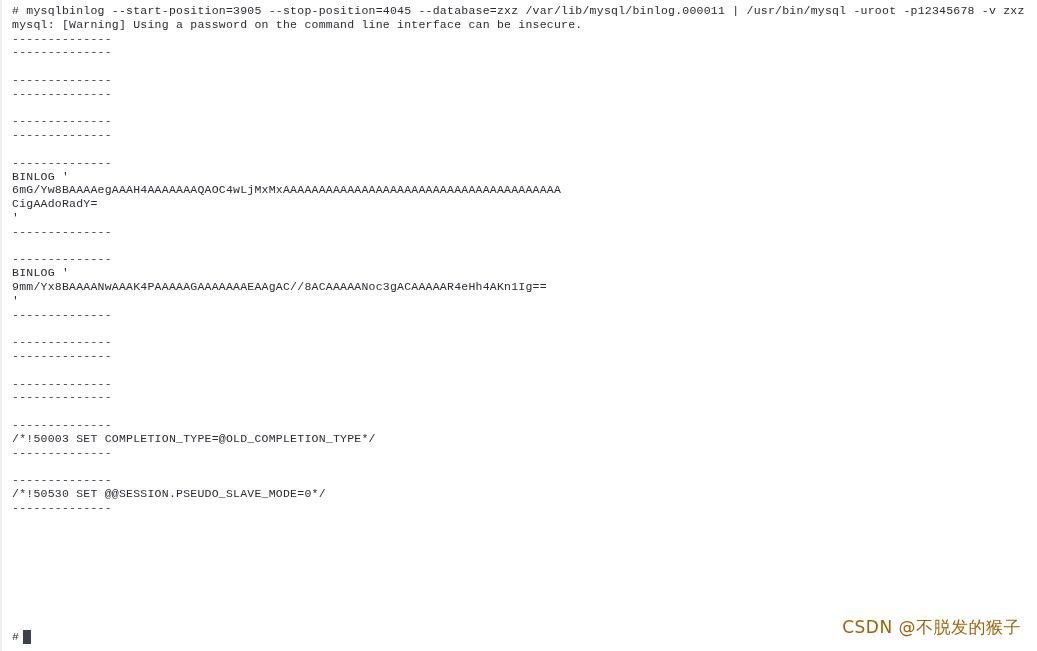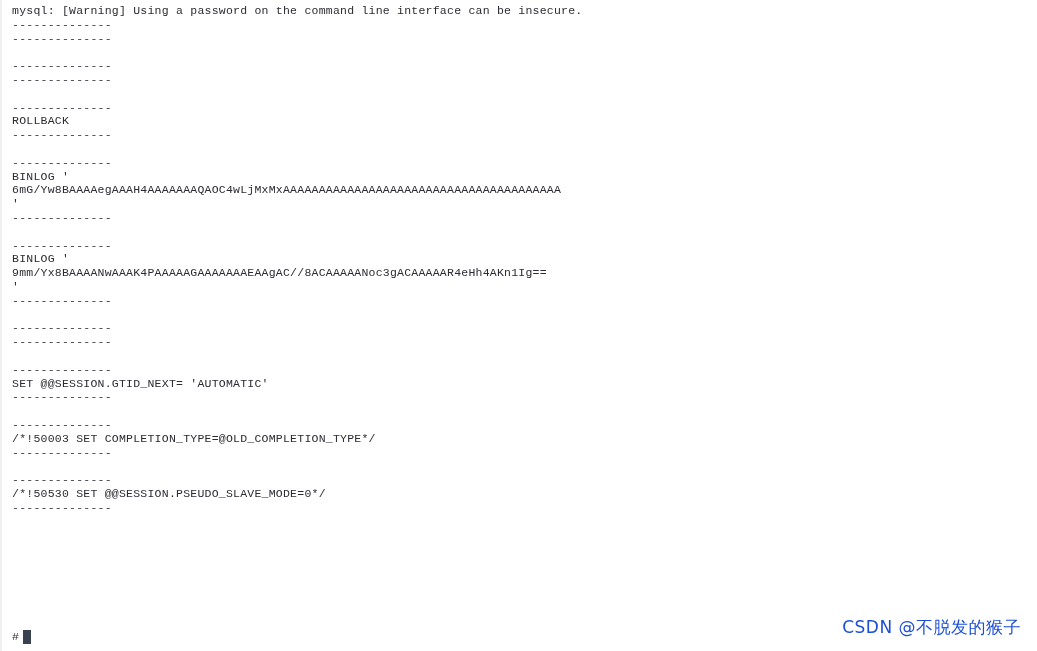--- a/index.html
+++ b/index.html
@@ -56,60 +56,60 @@
     width: 8px;
     height: 14px;
     background: #3a4150;
     margin-left: 4px;
   }
   #watermark {
     position: absolute;
     right: 16px;
     bottom: 12px;
     font-size: 17px;
-    color: #1d4ed8;
+    color: #a16207;
     font-family: "DejaVu Sans", "Liberation Sans", sans-serif;
     letter-spacing: 0.5px;
     white-space: pre;
     user-select: none;
   }
 </style>
 </head>
 <body>
 
 <div id="terminal">
   <div id="output">
+      <div class="line"># mysqlbinlog --start-position=3905 --stop-position=4045 --database=zxz /var/lib/mysql/binlog.000011 | /usr/bin/mysql -uroot -p12345678 -v zxz</div>
       <div class="line">mysql: [Warning] Using a password on the command line interface can be insecure.</div>
       <div class="line sep">--------------</div>
       <div class="line sep">--------------</div>
       <div class="line blank"></div>
       <div class="line sep">--------------</div>
       <div class="line sep">--------------</div>
       <div class="line blank"></div>
       <div class="line sep">--------------</div>
-      <div class="line">ROLLBACK</div>
       <div class="line sep">--------------</div>
       <div class="line blank"></div>
       <div class="line sep">--------------</div>
       <div class="line">BINLOG '</div>
       <div class="line">6mG/Yw8BAAAAegAAAH4AAAAAAAQAOC4wLjMxMxAAAAAAAAAAAAAAAAAAAAAAAAAAAAAAAAAAAAAAA</div>
+      <div class="line">CigAAdoRadY=</div>
       <div class="line">'</div>
       <div class="line sep">--------------</div>
       <div class="line blank"></div>
       <div class="line sep">--------------</div>
       <div class="line">BINLOG '</div>
       <div class="line">9mm/Yx8BAAAANwAAAK4PAAAAAGAAAAAAAEAAgAC//8ACAAAAANoc3gACAAAAAR4eHh4AKn1Ig==</div>
       <div class="line">'</div>
       <div class="line sep">--------------</div>
       <div class="line blank"></div>
       <div class="line sep">--------------</div>
       <div class="line sep">--------------</div>
       <div class="line blank"></div>
       <div class="line sep">--------------</div>
-      <div class="line">SET @@SESSION.GTID_NEXT= 'AUTOMATIC'</div>
       <div class="line sep">--------------</div>
       <div class="line blank"></div>
       <div class="line sep">--------------</div>
       <div class="line">/*!50003 SET COMPLETION_TYPE=@OLD_COMPLETION_TYPE*/</div>
       <div class="line sep">--------------</div>
       <div class="line blank"></div>
       <div class="line sep">--------------</div>
       <div class="line">/*!50530 SET @@SESSION.PSEUDO_SLAVE_MODE=0*/</div>
       <div class="line sep">--------------</div>
     </div>

